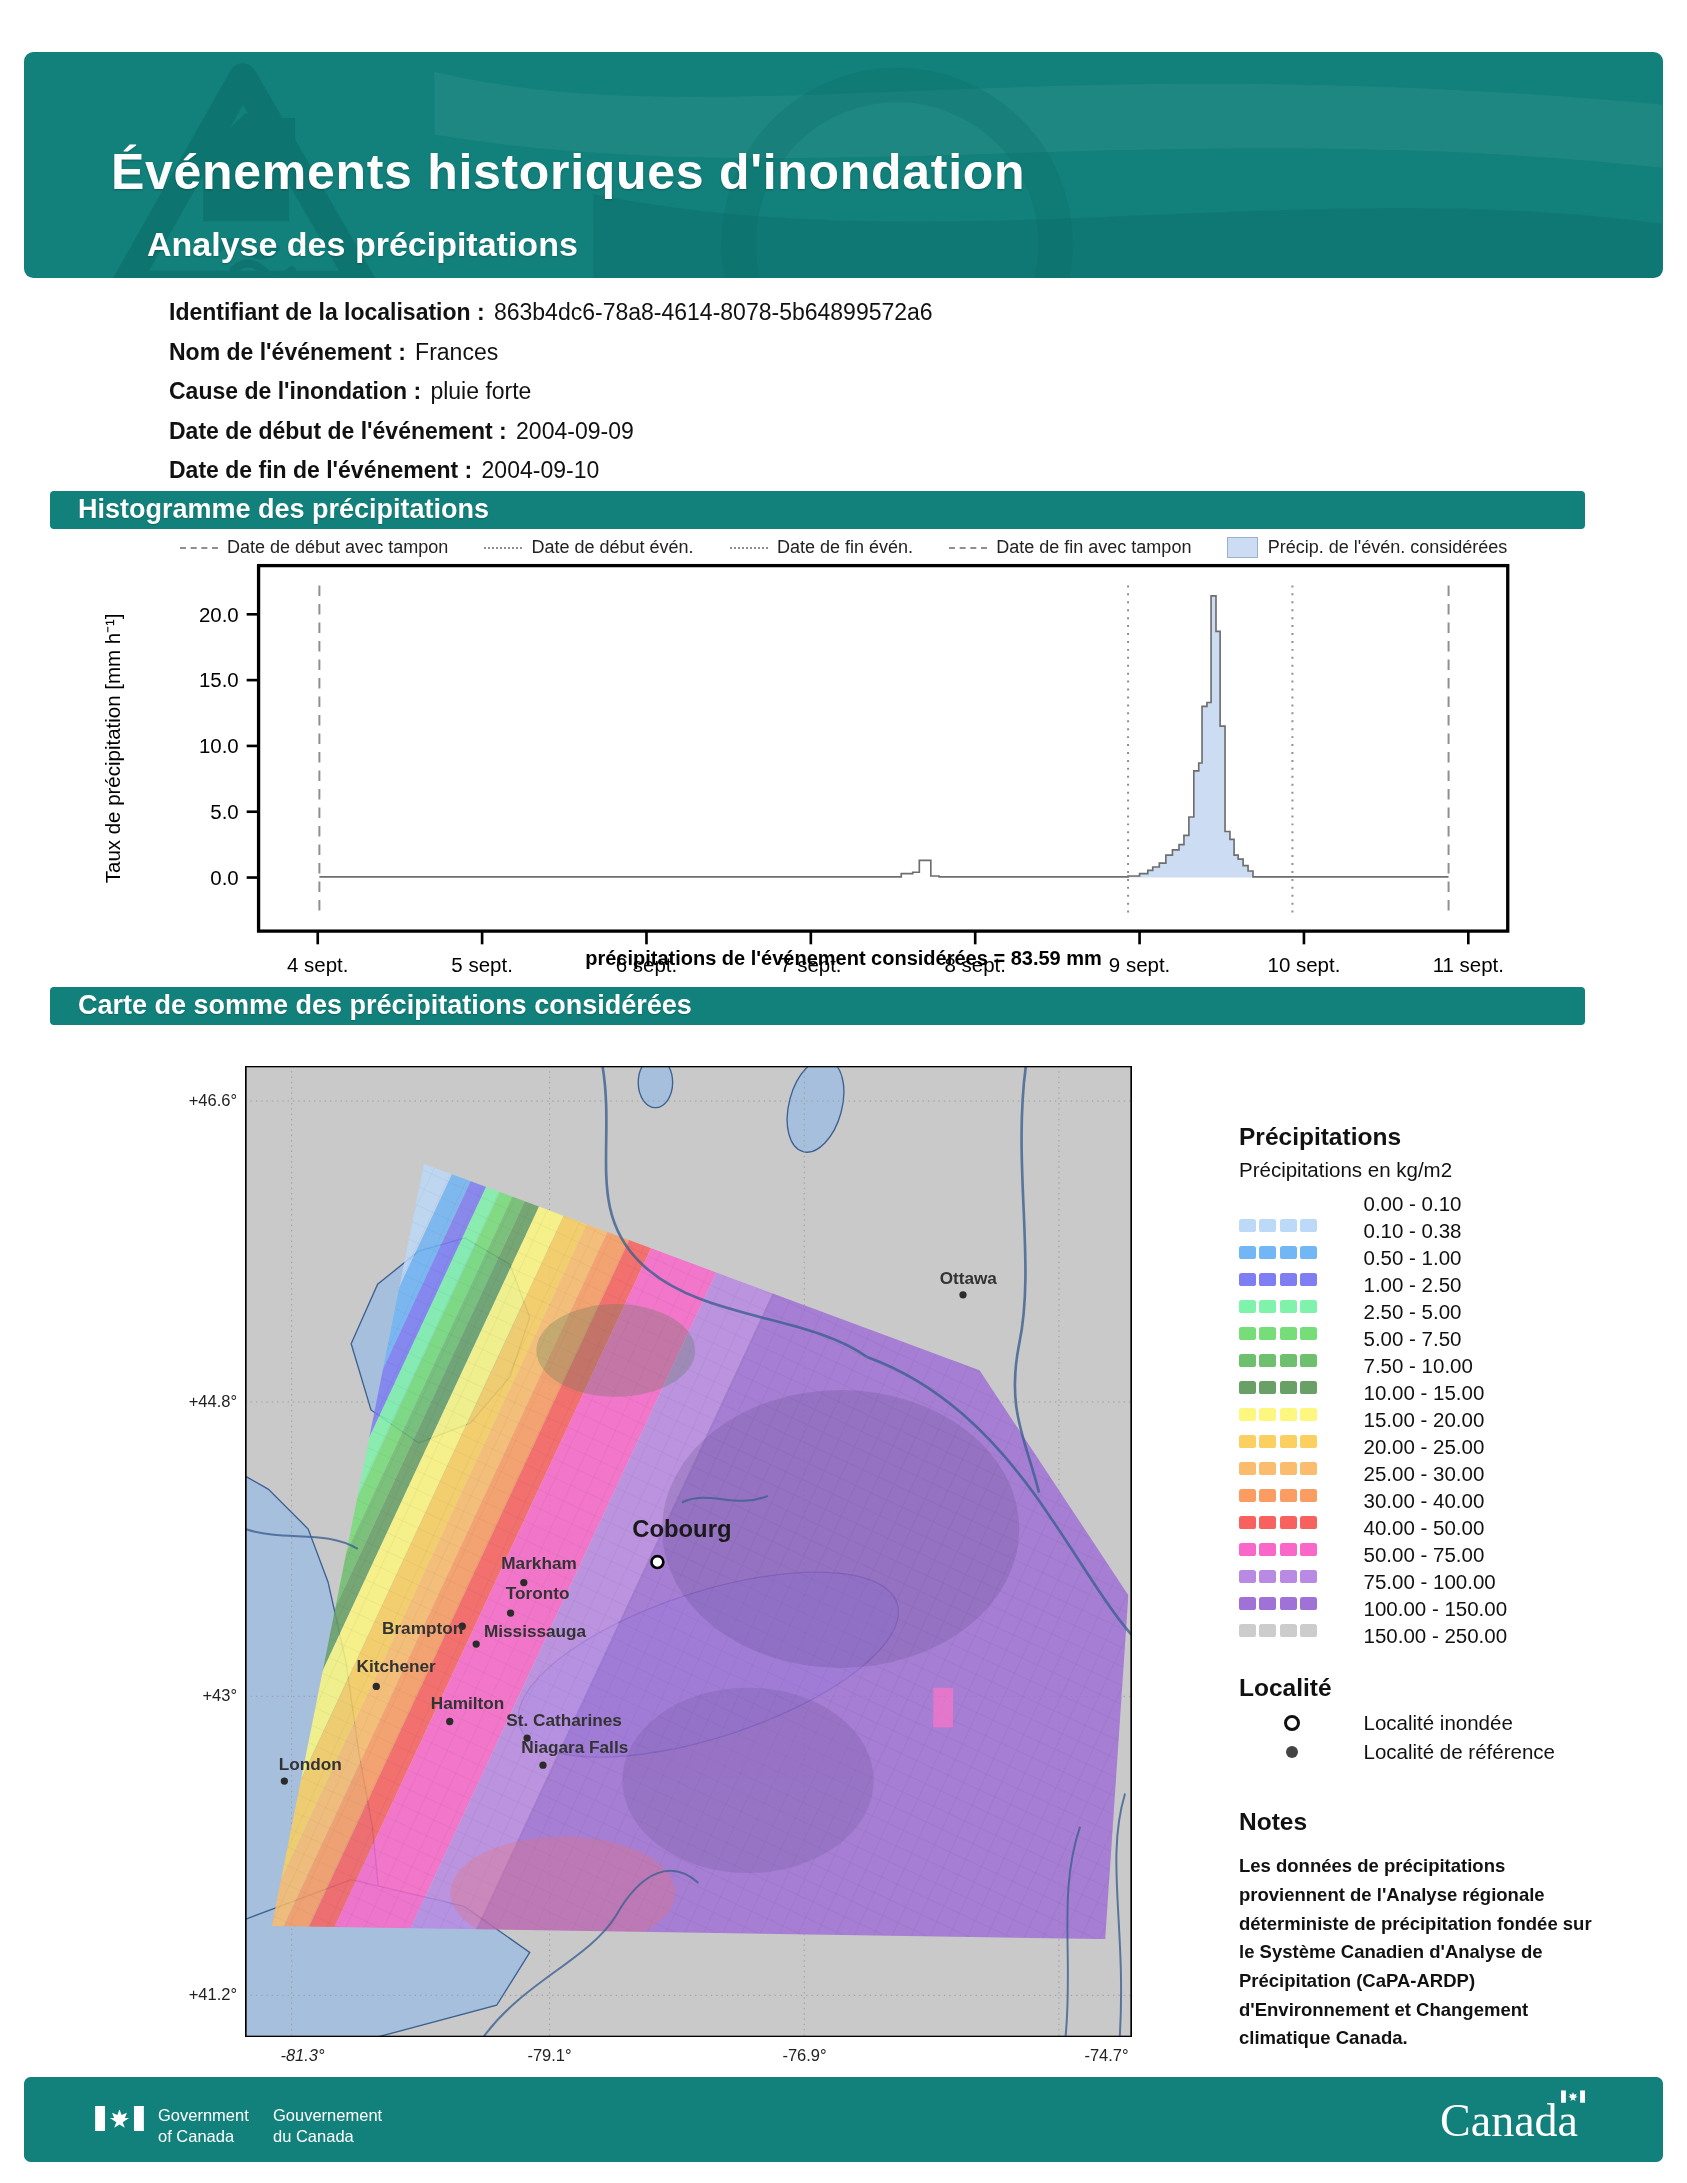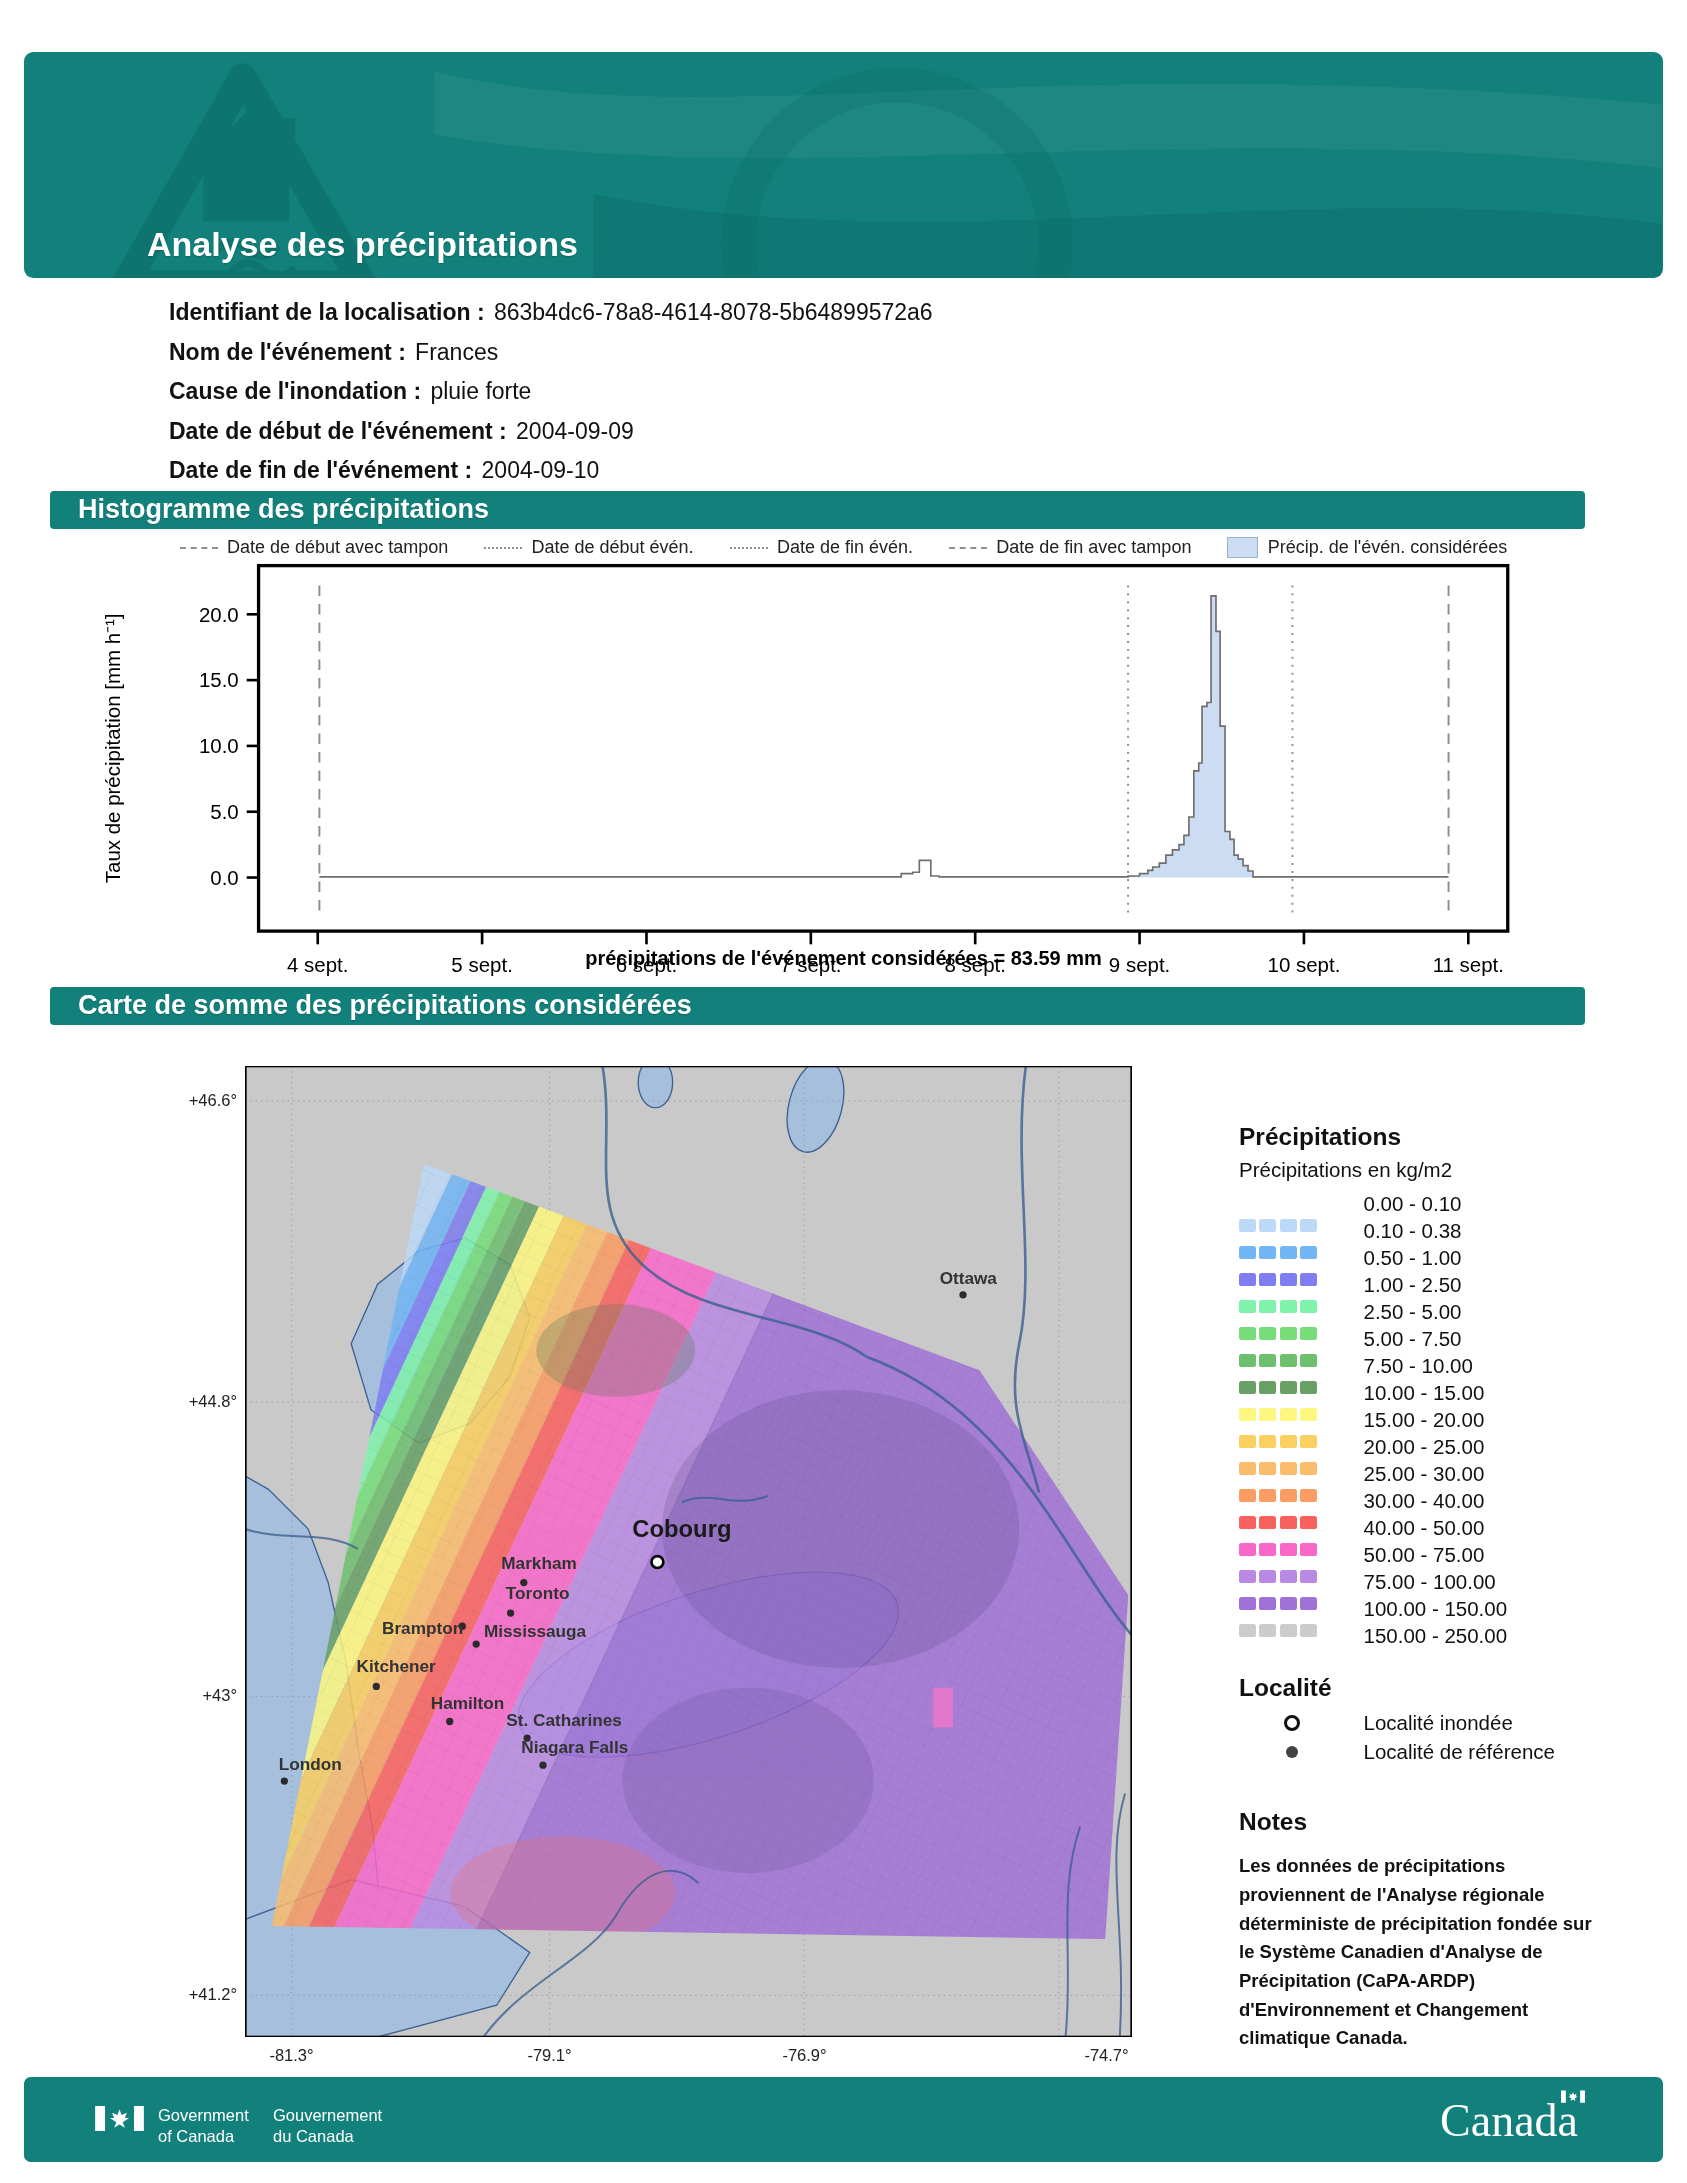--- a/index.html
+++ b/index.html
@@ -88,20 +88,21 @@
       <circle cx="1320" cy="290" r="240" fill="none" stroke="#0c6b67" stroke-width="52" opacity="0.28"></circle>
       <g opacity="0.55">
         <path d="M 330 38 L 152 352 L 512 352 Z" fill="none" stroke="#0c6b67" stroke-width="42" stroke-linejoin="round"></path>
         <polygon points="253,168 335,92 417,168" fill="#0c6b67"></polygon>
         <rect x="385" y="100" width="24" height="52" fill="#0c6b67"></rect>
         <rect x="270" y="168" width="130" height="88" fill="#0c6b67"></rect>
         <path d="M 292 298 q 22 -20 44 0 q 22 20 44 0" fill="none" stroke="#0c6b67" stroke-width="12" stroke-linecap="round"></path>
         <path d="M 316 330 q 22 -20 44 0 q 22 20 44 0" fill="none" stroke="#0c6b67" stroke-width="12" stroke-linecap="round"></path>
       </g>
     </svg>
+    <div class="header-title">Événements historiques d'inondation</div>
     <div class="header-subtitle">Analyse des précipitations</div>
   </div>
 
   <div class="meta">
       <div class="meta-row"><span class="lbl">Identifiant de la localisation :</span><span class="val">863b4dc6-78a8-4614-8078-5b64899572a6</span></div>
       <div class="meta-row"><span class="lbl">Nom de l'événement :</span><span class="val">Frances</span></div>
       <div class="meta-row"><span class="lbl">Cause de l'inondation :</span><span class="val">pluie forte</span></div>
       <div class="meta-row"><span class="lbl">Date de début de l'événement :</span><span class="val">2004-09-09</span></div>
       <div class="meta-row"><span class="lbl">Date de fin de l'événement :</span><span class="val">2004-09-10</span></div>
     </div>
@@ -263,21 +264,21 @@
         <text x="98" y="1064" text-anchor="middle" font-size="26" font-weight="bold" fill="#333">London</text>
       </g>
 
     <rect x="0" y="0" width="1340" height="1468" fill="none" stroke="#000" stroke-width="4"></rect>
   </svg>
   <div id="map-axis-labels">
       <div class="lat-label" style="left: 164px; top: 1091px;">+46.6°</div>
       <div class="lat-label" style="left: 164px; top: 1392px;">+44.8°</div>
       <div class="lat-label" style="left: 164px; top: 1686px;">+43°</div>
       <div class="lat-label" style="left: 164px; top: 1985px;">+41.2°</div>
-      <div class="lon-label" style="left: 245px; top: 2046px;">-81.3°</div>
+      <div class="lon-label" style="left: 256px; top: 2046px; font-style: italic;">-81.3°</div>
       <div class="lon-label" style="left: 503px; top: 2046px;">-79.1°</div>
       <div class="lon-label" style="left: 758px; top: 2046px;">-76.9°</div>
       <div class="lon-label" style="left: 1060px; top: 2046px;">-74.7°</div>
     </div>
 
   <div class="panel">
     <h2>Précipitations</h2>
     <div class="sub">Précipitations en kg/m2</div>
     <div id="precip-classes">
         <div class="legend-row">

